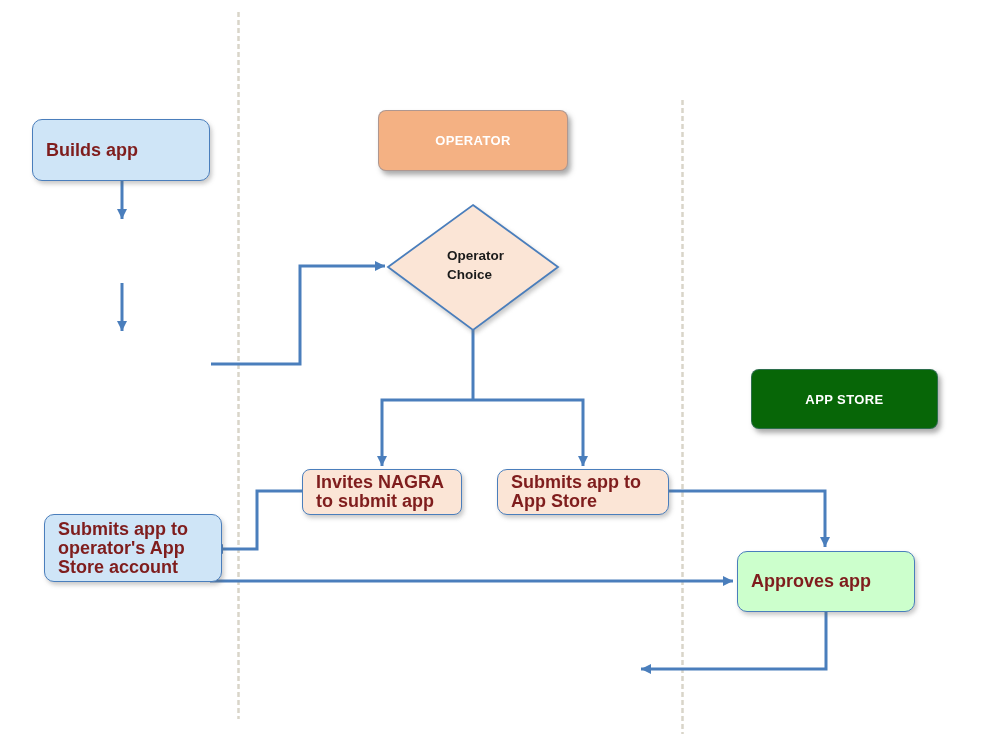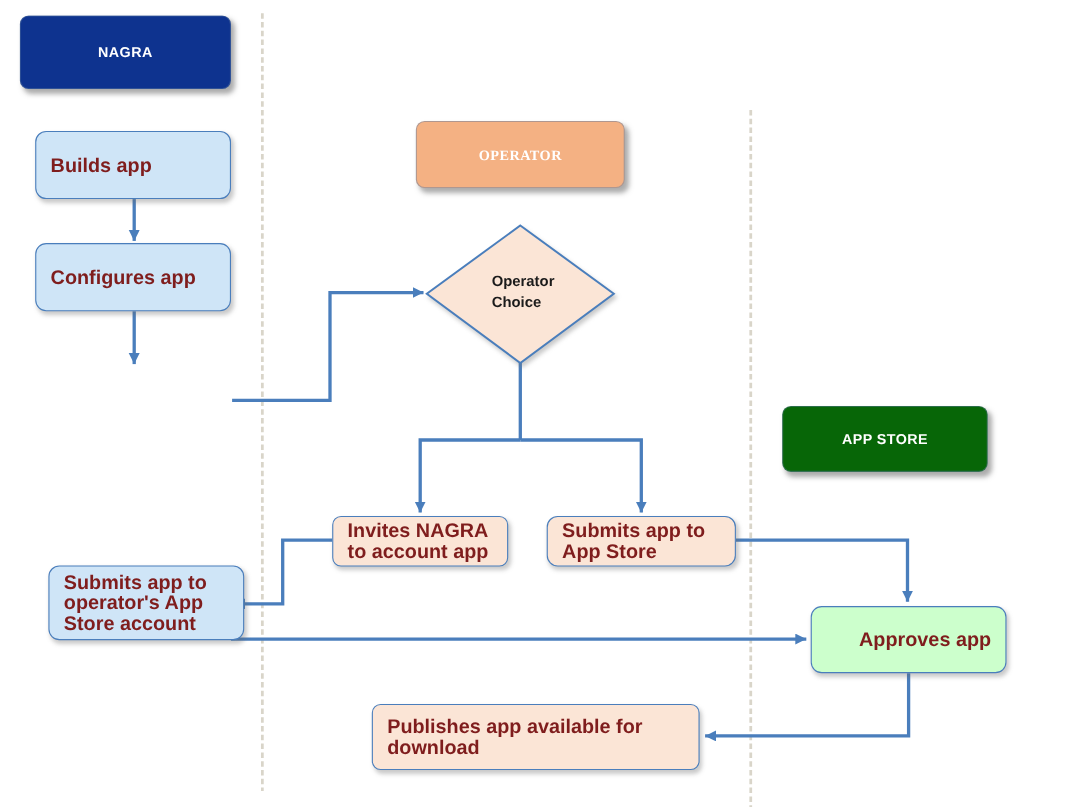--- a/index.html
+++ b/index.html
@@ -31,34 +31,34 @@
     line-height: 19px;
   }
   .process {
     border: 1.6px solid var(--node-border);
     border-radius: 10px;
     padding: 6px 13px;
     box-shadow: 2px 3px 4px rgba(100,100,100,0.35);
     background: var(--process-blue-bg);
   }
   .peach { background: var(--process-peach-bg); border-radius: 8px; }
-  .green { background: var(--process-green-bg); justify-content: flex-end; }
+  .green { background: var(--process-green-bg); }
   .header {
     justify-content: center;
     text-align: center;
     color: var(--header-text);
     font-size: 13px;
     letter-spacing: 0.4px;
     border-radius: 8px;
     border: 1px solid rgba(90,120,160,0.45);
     box-shadow: 3px 4px 5px rgba(90,90,90,0.5);
   }
   .header.nagra    { background: var(--nagra-header-bg); }
-  .header.operator { background: var(--operator-header-bg); font-family: Liberation Serif, serif; }
-  .header.appstore { background: var(--appstore-header-bg); }
+  .header.operator { background: var(--operator-header-bg); }
+  .header.appstore { background: var(--appstore-header-bg); margin-left: 40px; }
   .diamond-label {
     position: absolute;
     left: 432px; top: 246px;
     width: 90px;
     font-size: 13.5px;
     font-weight: bold;
     color: #1b1b1b;
     line-height: 19px;
     text-align: left;
     margin-left: 15px;
@@ -94,49 +94,40 @@
     <path class="connector" d="M473 400 L382 400 L382 466" marker-end="url(#arrow)"></path>
     <path class="connector" d="M473 400 L583 400 L583 466" marker-end="url(#arrow)"></path>
     <path class="connector" d="M302 491 L257 491 L257 549 L213 549" marker-end="url(#arrow)"></path>
     <path class="connector" d="M669 491 L825 491 L825 547" marker-end="url(#arrow)"></path>
     <path class="connector" d="M210 581 L733 581" marker-end="url(#arrow)"></path>
     <path class="connector" d="M826 612 L826 669 L641 669" marker-end="url(#arrow)"></path>
 
     <polygon class="diamond-shape" points="473,205 558,267 473,330 388,267"></polygon>
   </svg>
 
-  <div class="node header nagra" style="left:18px; top:14px; width:192px; height:67px;">
-    <span style="width:100%;">NAGRA</span>
-  </div>
   <div class="node header operator" style="left:378px; top:110px; width:190px; height:61px;">
     <span style="width:100%;">OPERATOR</span>
   </div>
   <div class="node header appstore" style="left:711px; top:369px; width:187px; height:60px;">
     <span style="width:100%;">APP STORE</span>
   </div>
 
   <div class="node process" style="left:32px; top:119px; width:178px; height:62px;">
     <span>Builds app</span>
   </div>
-  <div class="node process" style="left:32px; top:221px; width:178px; height:62px;">
-    <span>Configures app</span>
-  </div>
   <div class="node process" style="left:44px; top:514px; width:178px; height:68px;">
     <span>Submits app to operator's App Store account</span>
   </div>
 
   <div class="diamond-label">Operator Choice</div>
 
   <div class="node process peach" style="left:302px; top:469px; width:160px; height:46px;">
-    <span>Invites NAGRA to account app</span>
+    <span>Invites NAGRA to submit app</span>
   </div>
   <div class="node process peach" style="left:497px; top:469px; width:172px; height:46px;border-radius:10px;">
     <span>Submits app to App Store</span>
-  </div>
-  <div class="node process peach" style="left:338px; top:640px; width:298px; height:60px;">
-    <span>Publishes app available for download</span>
   </div>
 
   <div class="node process green" style="left:737px; top:551px; width:178px; height:61px;">
     <span>Approves app</span>
   </div>
 
 </div>
 
 </body></html>

